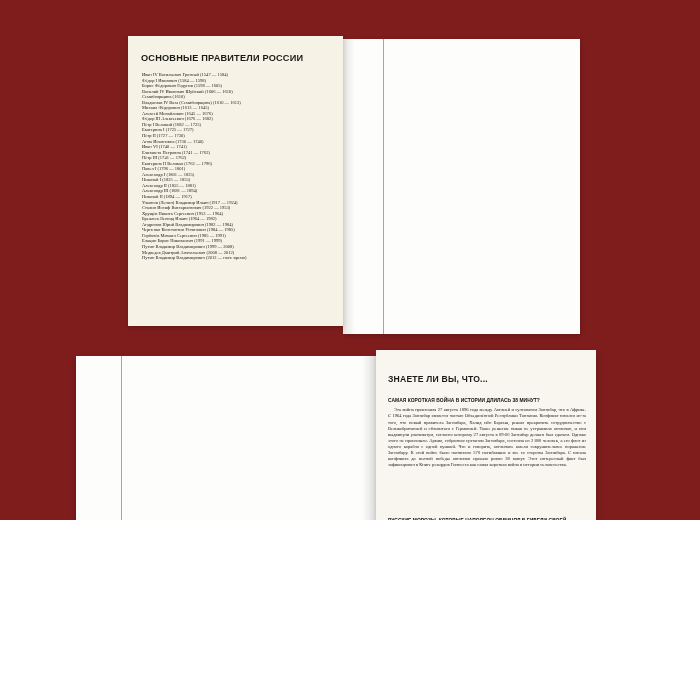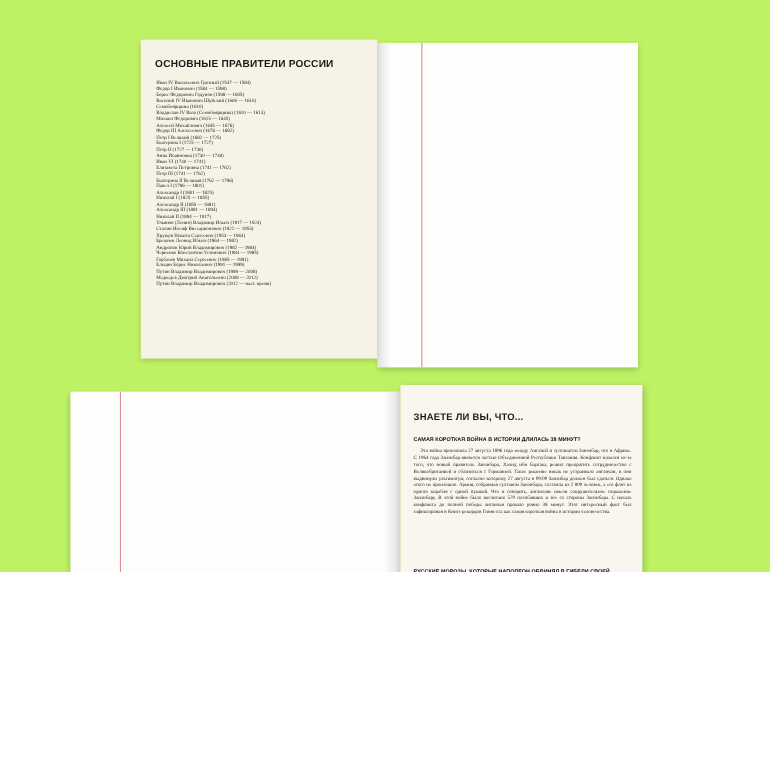--- a/index.html
+++ b/index.html
@@ -8,21 +8,21 @@
     width: 700px;
     height: 700px;
     background: #ffffff;
     font-family: "Liberation Serif", serif;
   }
 
   #stage {
     position: relative;
     width: 700px;
     height: 520px;
-    background: #bef264;
+    background: #7f1d1d;
     overflow: hidden;
   }
 
   .grid-page {
     position: absolute;
     background-color: #fdfdfb;
     background-image:
       linear-gradient(to right, rgba(120,140,200,0.40) 1px, transparent 1px),
       linear-gradient(to bottom, rgba(120,140,200,0.40) 1px, transparent 1px);
     background-size: 7px 7px;
@@ -98,21 +98,21 @@
     font-size: 4.5px;
     line-height: 5.55px;
     color: #222222;
     letter-spacing: 0.01px;
   }
   #rulers-list .ruler-row { white-space: nowrap; }
 
   
   #bottom-spread {
     position: absolute;
-    left: 64px;
+    left: 76px;
     top: 350px;
     width: 520px;
     height: 308px;
   }
 
   #bottom-left-page {
     position: absolute;
     left: 0;
     top: 6px;
     width: 300px;

